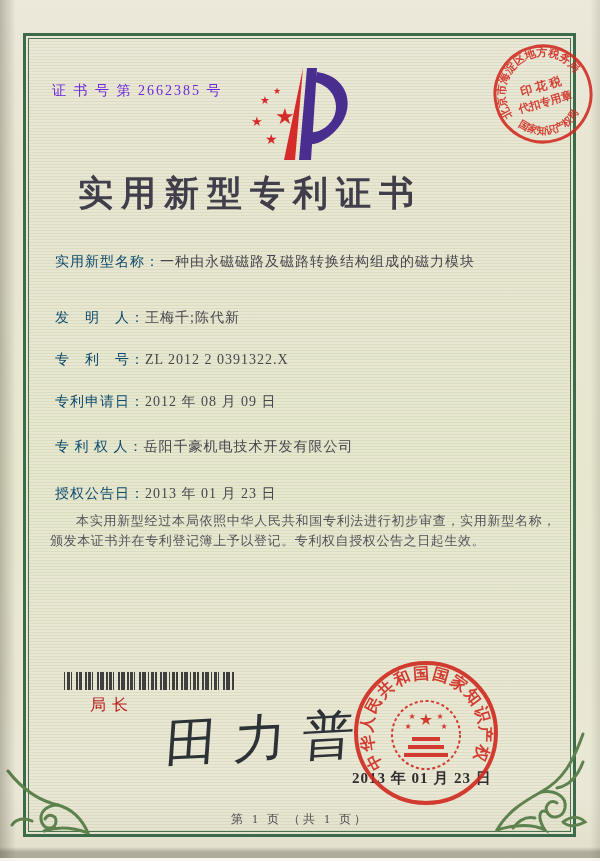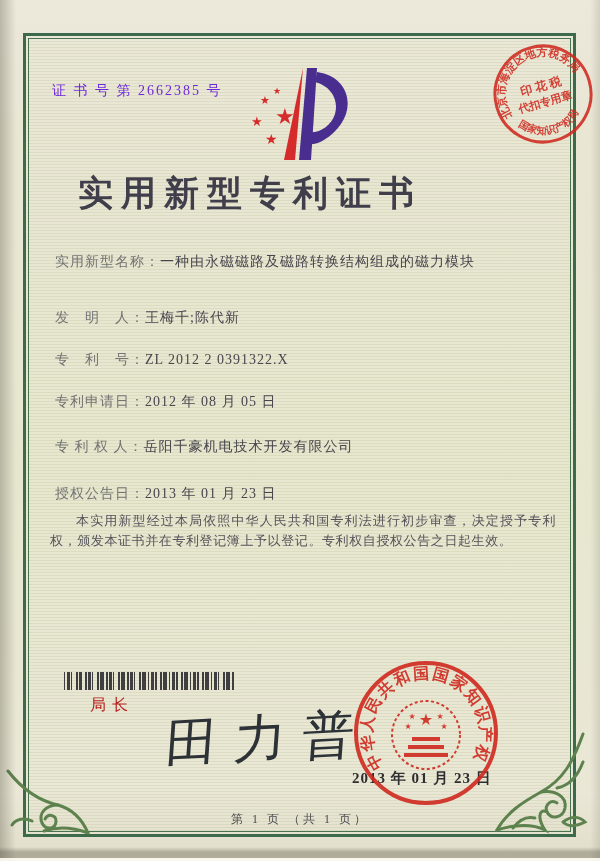--- a/index.html
+++ b/index.html
@@ -24,21 +24,21 @@
   }
 
   .cert-no{position:absolute;left:52px;top:82px;font-size:14px;letter-spacing:2px;color:#6d28d9;z-index:5;}
 
   .logo{position:absolute;left:243px;top:64px;z-index:5;}
 
   .title{position:absolute;left:0;top:170px;width:500px;margin:0;text-align:center;
     font-size:35px;font-weight:bold;letter-spacing:8px;color:#413e4b;z-index:5;}
 
   .field{position:absolute;left:55px;font-size:14px;letter-spacing:1px;color:#4e4c54;white-space:nowrap;z-index:5;}
-  .f-label{color:#737373;}
+  .f-label{color:#0c4a6e;}
   .f-value{color:#47454d;}
 
   .bodytext{position:absolute;left:50px;top:511px;width:506px;z-index:5;
     font-size:13px;line-height:19.5px;letter-spacing:.6px;color:#55535a;text-align:justify;}
   .bodytext p{margin:0;text-indent:2em;}
 
   .barcode{position:absolute;left:64px;top:672px;width:170px;height:18px;z-index:5;
     background:repeating-linear-gradient(90deg,
       #3f3f3f 0 1.5px,transparent 1.5px 3px,
       #3f3f3f 3px 6px,transparent 6px 7.5px,
@@ -108,31 +108,31 @@
 <div class="field" style="top:253px">
   <span class="f-label">实用新型名称：</span><span class="f-value">一种由永磁磁路及磁路转换结构组成的磁力模块</span>
 </div>
 <div class="field" style="top:309px">
   <span class="f-label">发　明　人：</span><span class="f-value">王梅千;陈代新</span>
 </div>
 <div class="field" style="top:351px">
   <span class="f-label">专　利　号：</span><span class="f-value">ZL 2012 2 0391322.X</span>
 </div>
 <div class="field" style="top:393px">
-  <span class="f-label">专利申请日：</span><span class="f-value">2012 年 08 月 05 日</span>
+  <span class="f-label">专利申请日：</span><span class="f-value">2012 年 08 月 09 日</span>
 </div>
 <div class="field" style="top:438px">
   <span class="f-label">专 利 权 人：</span><span class="f-value">岳阳千豪机电技术开发有限公司</span>
 </div>
 <div class="field" style="top:485px">
   <span class="f-label">授权公告日：</span><span class="f-value">2013 年 01 月 23 日</span>
 </div>
 
 <div class="bodytext">
-  <p>本实用新型经过本局依照中华人民共和国专利法进行初步审查，决定授予专利权，颁发本证书并在专利登记簿上予以登记。专利权自授权公告之日起生效。</p>
+  <p>本实用新型经过本局依照中华人民共和国专利法进行初步审查，实用新型名称，颁发本证书并在专利登记簿上予以登记。专利权自授权公告之日起生效。</p>
 </div>
 
 <div class="barcode"></div>
 
 <div class="sig-row">
   <span class="sig-title">局长</span>
   <span class="sig-name">田力普</span>
 </div>
 
 <div class="seal-date">2013 年 01 月 23 日</div>

